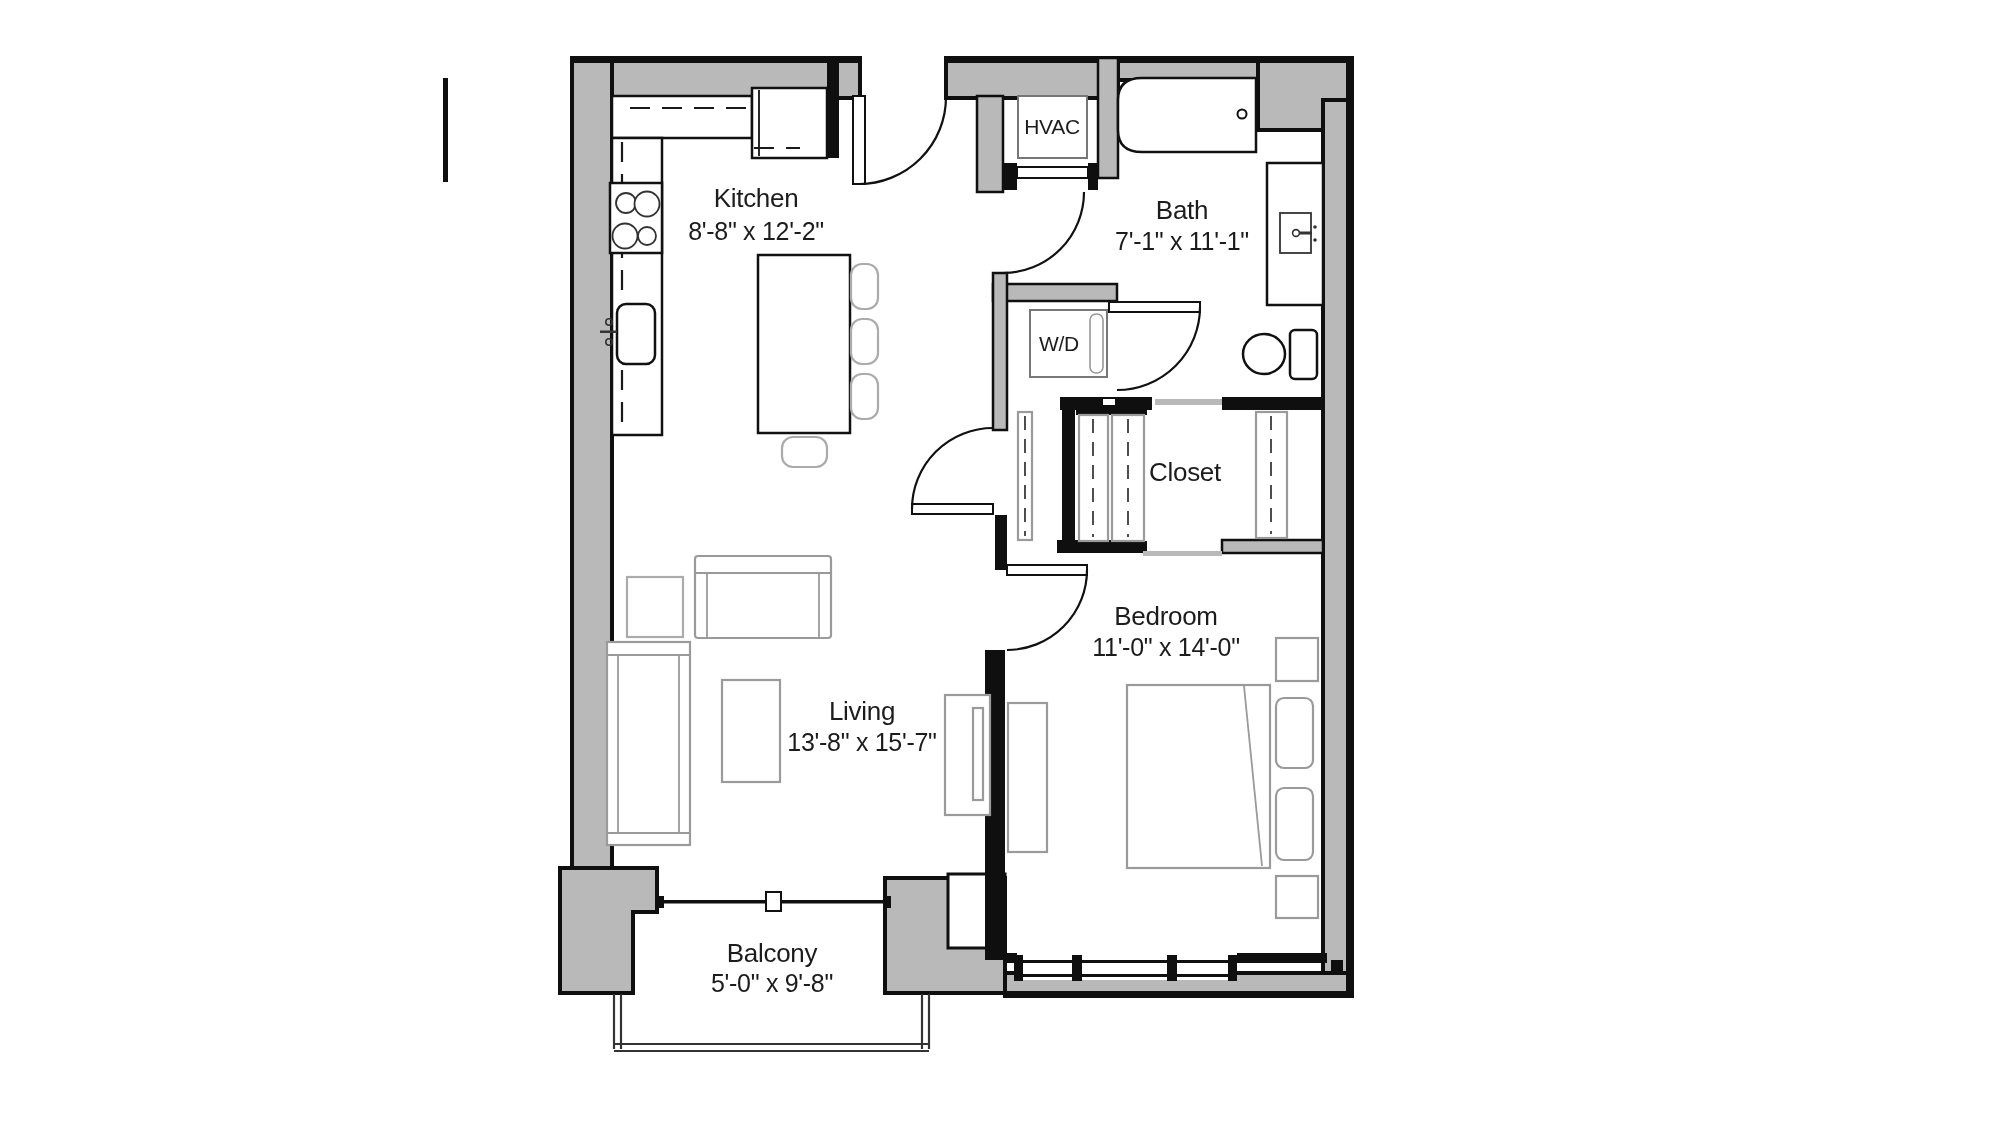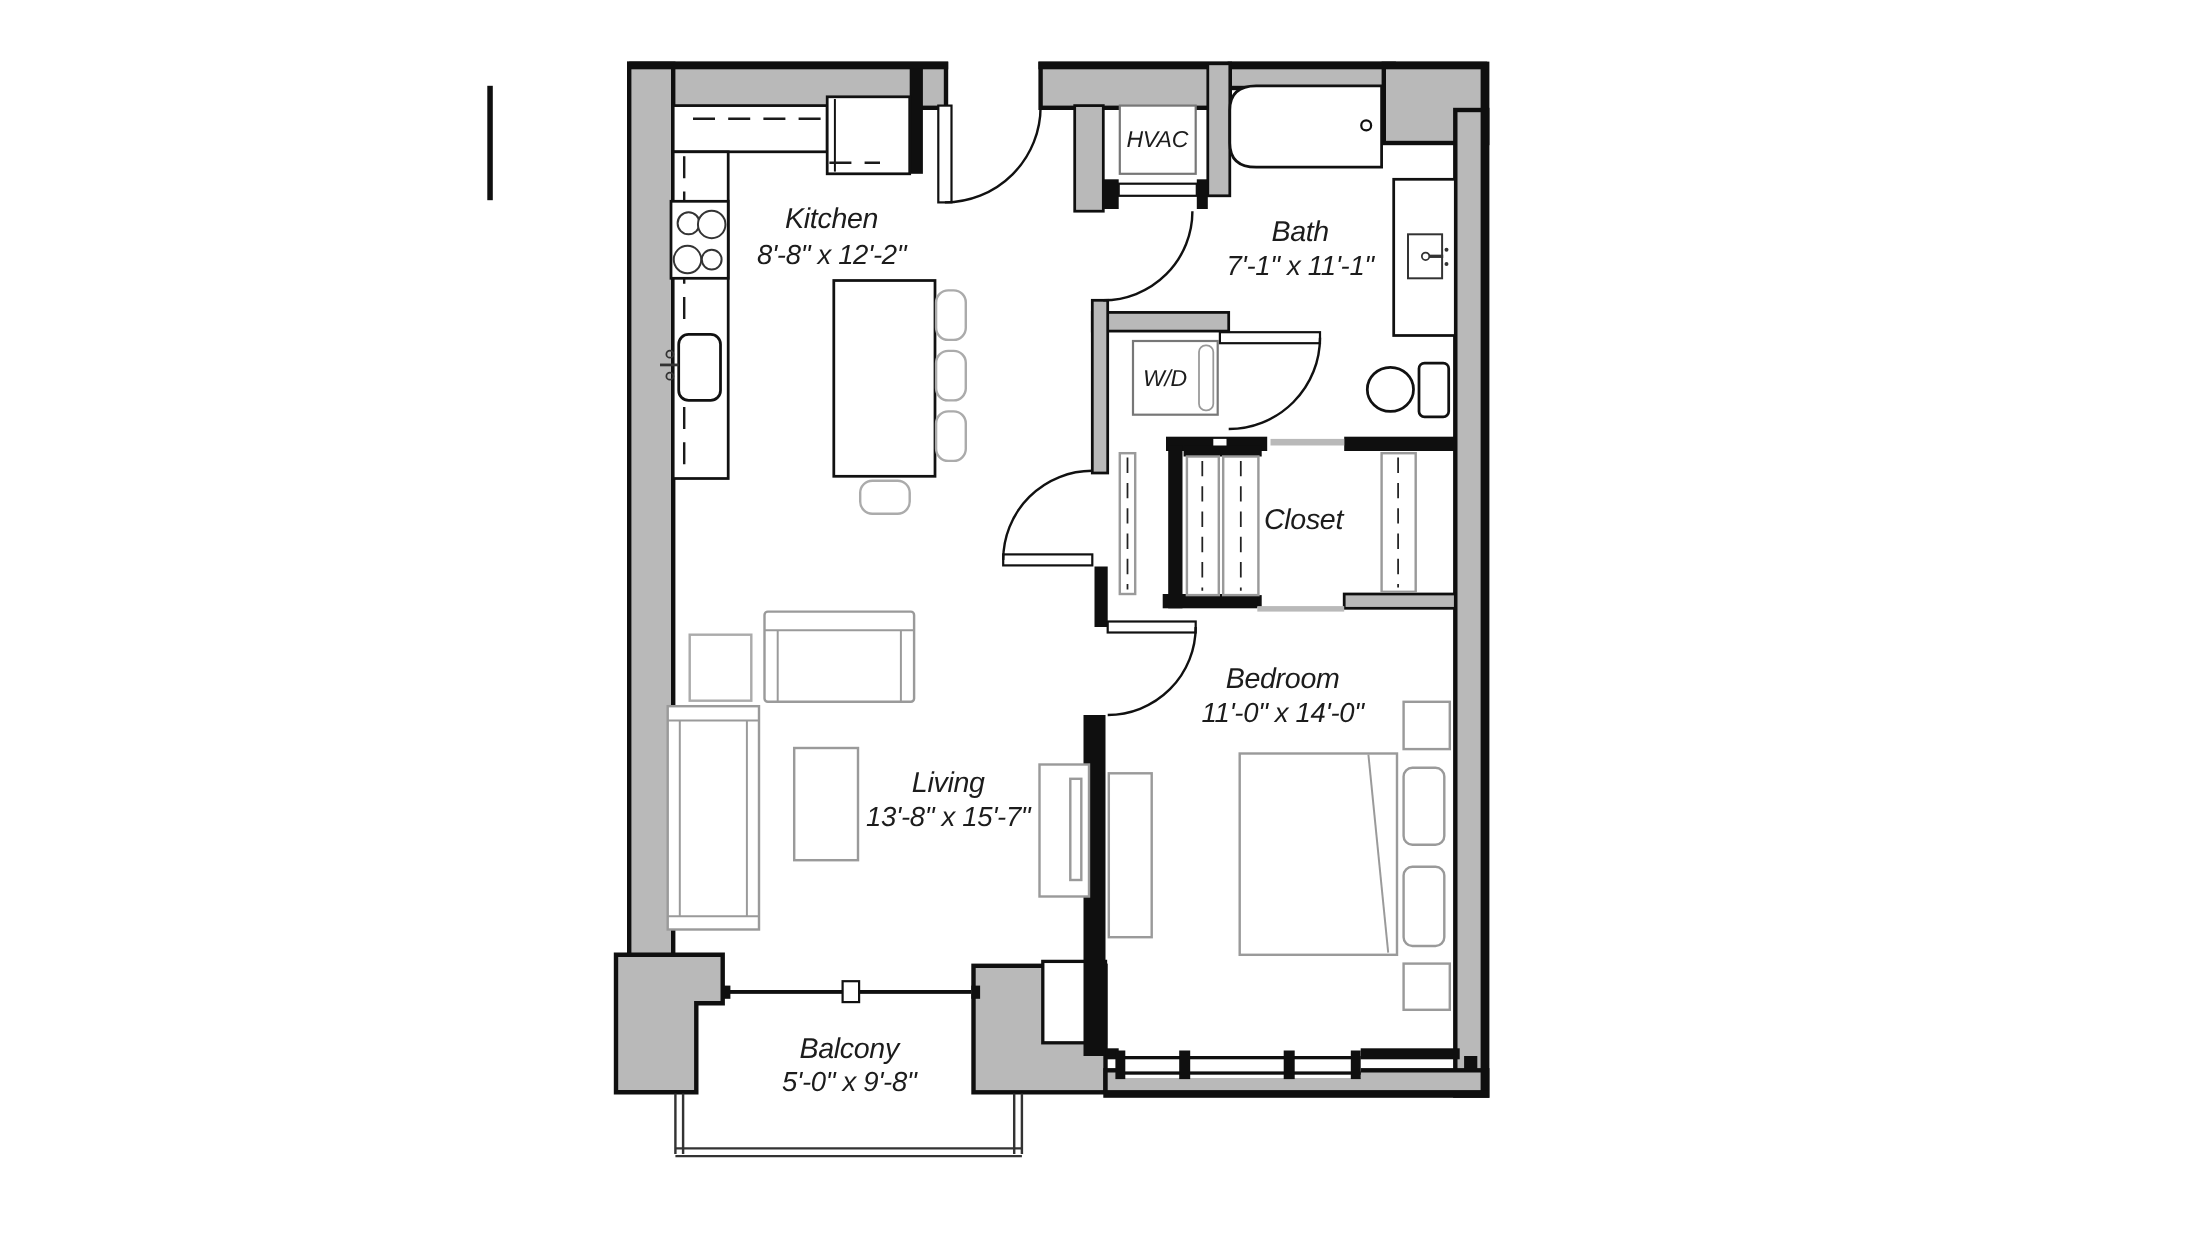--- a/index.html
+++ b/index.html
@@ -1,17 +1,17 @@
 <!DOCTYPE html>
 <html><head>
 <meta charset="utf-8">
 <style>
   html,body{margin:0;padding:0;background:#ffffff;}
   .canvas{position:relative;width:2000px;height:1126px;background:#fff;overflow:hidden;
-          font-family:"Liberation Sans",sans-serif;font-style:italic;}
+          font-family:"Liberation Sans",sans-serif;}
   svg{position:absolute;left:0;top:0;}
   text{font-family:"Liberation Sans",sans-serif;fill:#1c1c1c;letter-spacing:-0.3px;}
   .room-label{font-size:26px;}
   .room-dims{font-size:25px;}
   .equip-label{font-size:21px;}
   .wall{fill:#b9b9b9;stroke:#0f0f0f;stroke-width:4;}
   .wallthin{fill:#b9b9b9;stroke:#0f0f0f;stroke-width:2.5;}
   .blk{fill:#0f0f0f;stroke:none;}
   .fix{fill:#ffffff;stroke:#111111;stroke-width:2.5;}
   .fixthin{fill:#ffffff;stroke:#333333;stroke-width:1.8;}

